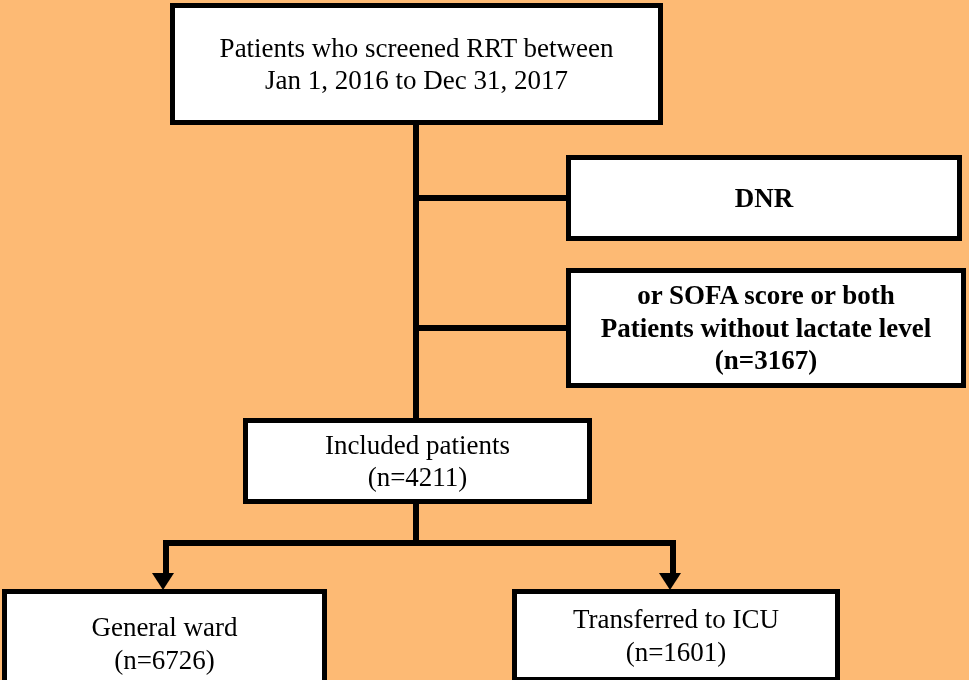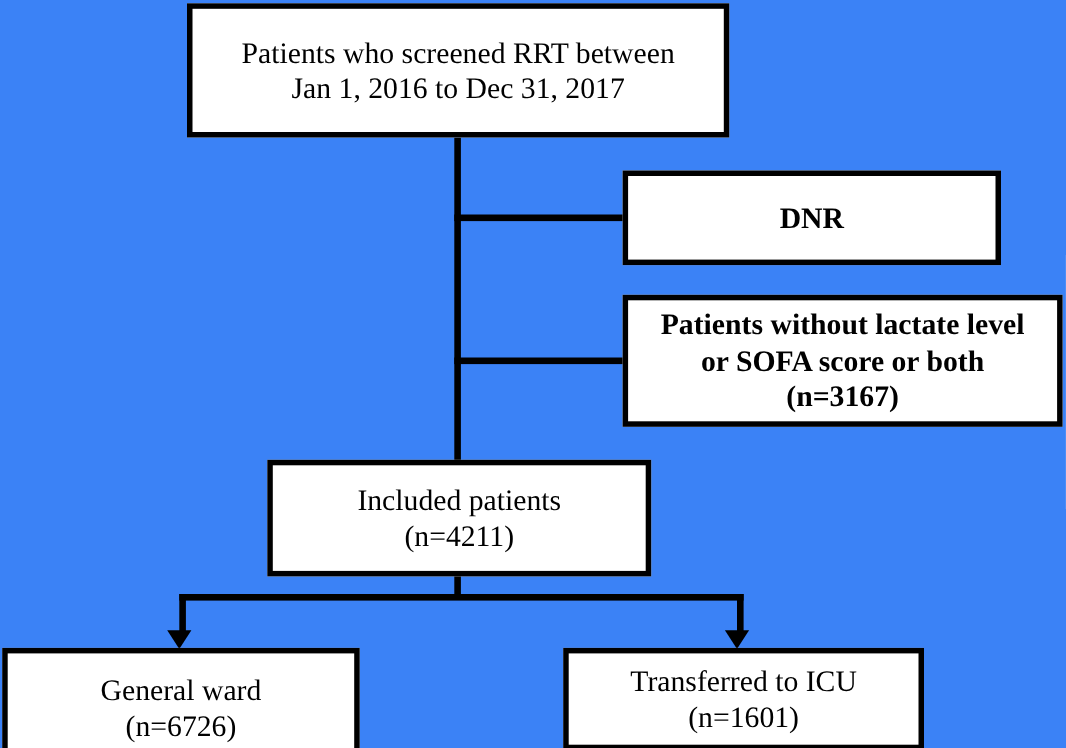--- a/index.html
+++ b/index.html
@@ -5,21 +5,21 @@
 <style>
   html, body {
     margin: 0;
     padding: 0;
     background: #ffffff;
   }
   #canvas {
     position: relative;
     width: 969px;
     height: 680px;
-    background: #3b82f6;
+    background: #fdba74;
     font-family: "Liberation Serif", "DejaVu Serif", serif;
     overflow: hidden;
   }
   .node {
     position: absolute;
     box-sizing: border-box;
     background: #ffffff;
     border: 5px solid #000000;
     display: flex;
     flex-direction: column;
@@ -55,23 +55,23 @@
     width: 0;
     height: 0;
     border-left: 11px solid transparent;
     border-right: 11px solid transparent;
     border-top: 17px solid #000000;
     z-index: 2;
   }
 
   
   #node-screened   { left:170px; top:3px;   width:493px; height:122px; }
-  #node-dnr        { left:566px; top:155px; width:344px; height:86px;  }
+  #node-dnr        { left:566px; top:155px; width:396px; height:86px;  }
   #node-missing    { left:566px; top:268px; width:400px; height:120px; }
-  #node-included   { left:243px; top:418px; width:349px; height:106px;text-align:center;  }
+  #node-included   { left:243px; top:418px; width:349px; height:86px;text-align:center;  }
   #node-ward       { left:2px;   top:589px; width:325px; height:109px;  }
   #node-icu        { left:512px; top:589px; width:328px; height:93px;  }
 
   
   #trunk-main      { left:413px; top:125px; height:295px; }
   
   #branch-dnr      { left:413px; top:195px; width:155px; }
   
   #branch-missing  { left:413px; top:325px; width:155px; }
   
@@ -112,22 +112,22 @@
   <div class="node" id="node-screened">
     <span class="line">Patients who screened RRT between</span>
     <span class="line">Jan 1, 2016 to Dec 31, 2017</span>
   </div>
 
   <div class="node bold" id="node-dnr">
     <span class="line">DNR</span>
   </div>
 
   <div class="node bold" id="node-missing">
+    <span class="line">or SOFA score or both</span>
     <span class="line">Patients without lactate level</span>
-    <span class="line">or SOFA score or both</span>
     <span class="line">(n=3167)</span>
   </div>
 
   <div class="node" id="node-included">
     <span class="line">Included patients</span>
     <span class="line">(n=4211)</span>
   </div>
 
   <div class="node" id="node-ward">
     <span class="line">General ward</span>

